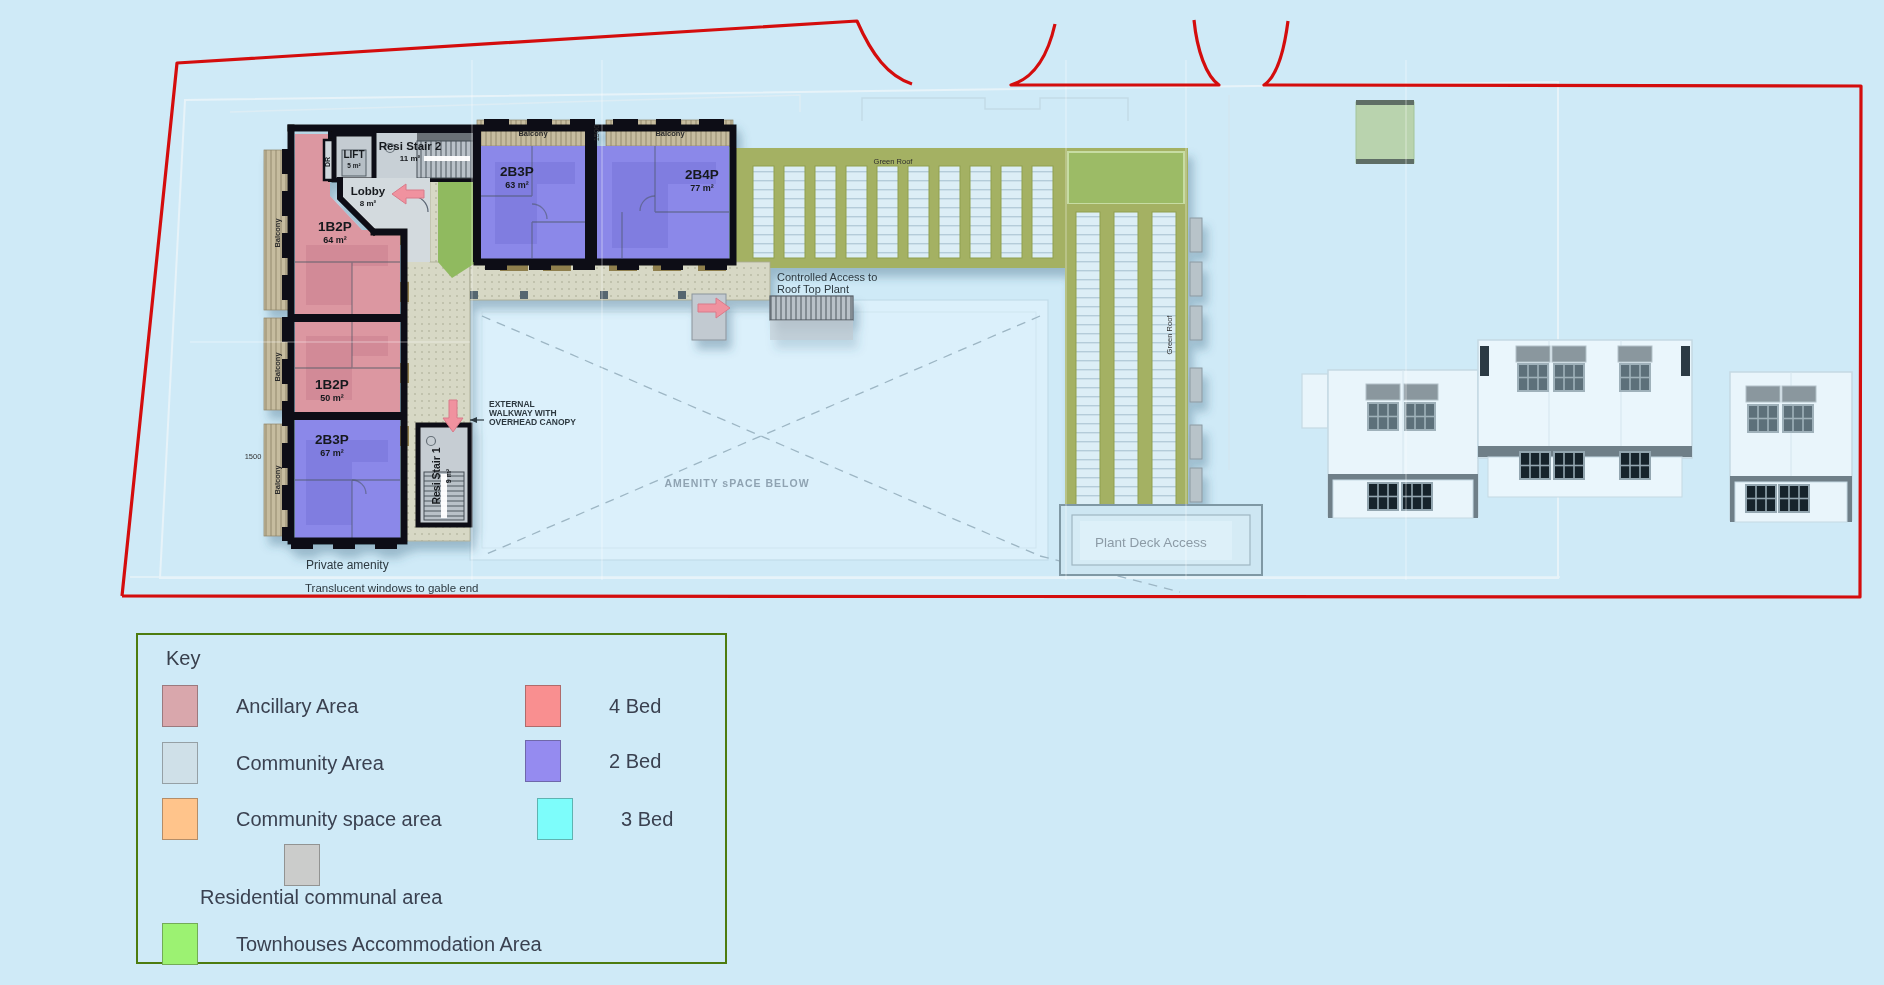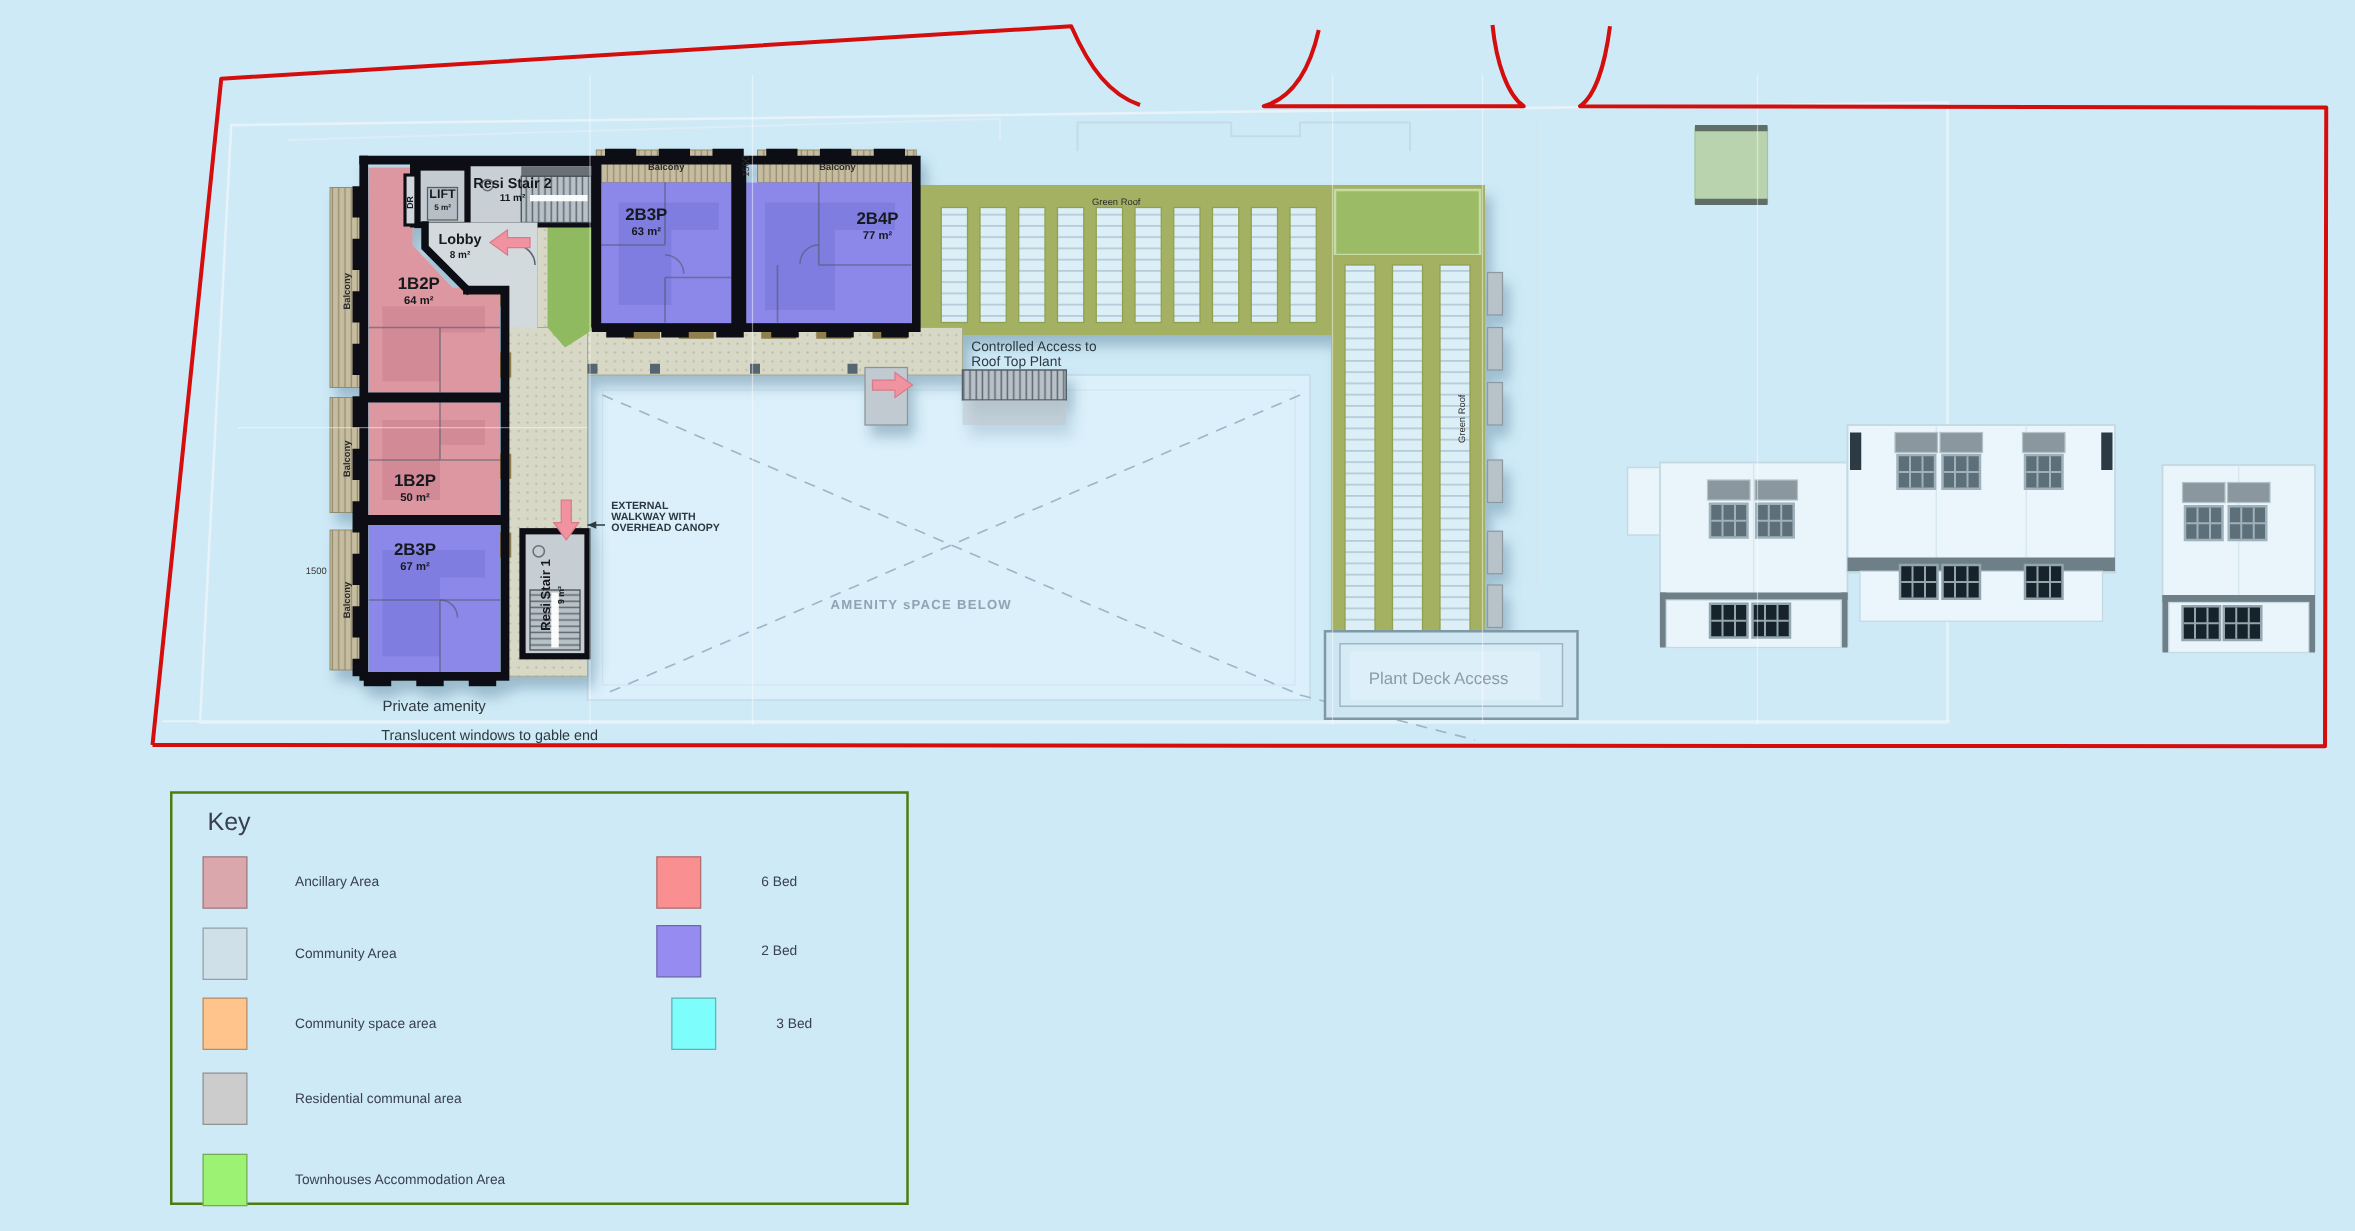--- a/index.html
+++ b/index.html
@@ -7,21 +7,21 @@
   .stage svg{position:absolute;left:0;top:0;}
   svg text{font-family:"Liberation Sans","DejaVu Sans",sans-serif;}
   .plan-label{font-weight:bold;fill:#16191d;}
   .plan-sub{font-weight:bold;fill:#16191d;}
   .note{fill:#2d3940;}
   .faint-note{fill:#8fa3b2;font-weight:bold;letter-spacing:1px;}
   .legend{position:absolute;left:136px;top:633px;width:591px;height:331px;border:2px solid #4d7c0f;box-sizing:border-box;}
   .legend-title{position:absolute;left:28px;top:12px;font-size:20px;color:#39404d;}
   .lrow{position:absolute;display:flex;align-items:center;gap:0;}
   .lrow .sw{width:34px;height:40px;border:1px solid rgba(40,40,40,.35);flex:0 0 auto;}
-  .lrow .lbl{margin-left:38px;font-size:11px;color:#3a4150;white-space:nowrap;}
+  .lrow .lbl{margin-left:38px;font-size:20px;color:#3a4150;white-space:nowrap;}
   .lrow.right .lbl{margin-left:48px;}
 </style>
 </head>
 <body>
 
 <div class="stage">
 
 <svg width="1884" height="985" viewBox="0 0 1884 985">
   <defs>
     <pattern id="balc" width="5" height="8" patternUnits="userSpaceOnUse">
@@ -357,32 +357,32 @@
     <span class="lbl">Ancillary Area</span>
   </div>
   <div class="lrow" style="left:24px;top:107px;">
     <span class="sw" style="background-color: rgb(207, 224, 232);"></span>
     <span class="lbl">Community Area</span>
   </div>
   <div class="lrow" style="left:24px;top:163px;">
     <span class="sw" style="background-color: rgb(255, 196, 139);"></span>
     <span class="lbl">Community space area</span>
   </div>
-  <div class="lrow" style="left:24px;top:223px;">
+  <div class="lrow" style="left:24px;top:209px;flex-direction:column;">
     <span class="sw" style="background-color: rgb(203, 204, 203);"></span>
     <span class="lbl">Residential communal area</span>
   </div>
   <div class="lrow" style="left:24px;top:288px;">
     <span class="sw" style="background-color: rgb(156, 242, 114);"></span>
     <span class="lbl">Townhouses Accommodation Area</span>
   </div>
 
   <div class="lrow right" style="left:387px;top:50px;">
     <span class="sw" style="background-color: rgb(249, 143, 144);"></span>
-    <span class="lbl">6 Bed</span>
+    <span class="lbl">4 Bed</span>
   </div>
   <div class="lrow right" style="left:387px;top:105px;">
     <span class="sw" style="background-color: rgb(149, 139, 240);"></span>
     <span class="lbl">2 Bed</span>
   </div>
   <div class="lrow right" style="left:399px;top:163px;">
     <span class="sw" style="background-color: rgb(125, 253, 251);"></span>
     <span class="lbl">3 Bed</span>
   </div>
 </div>

